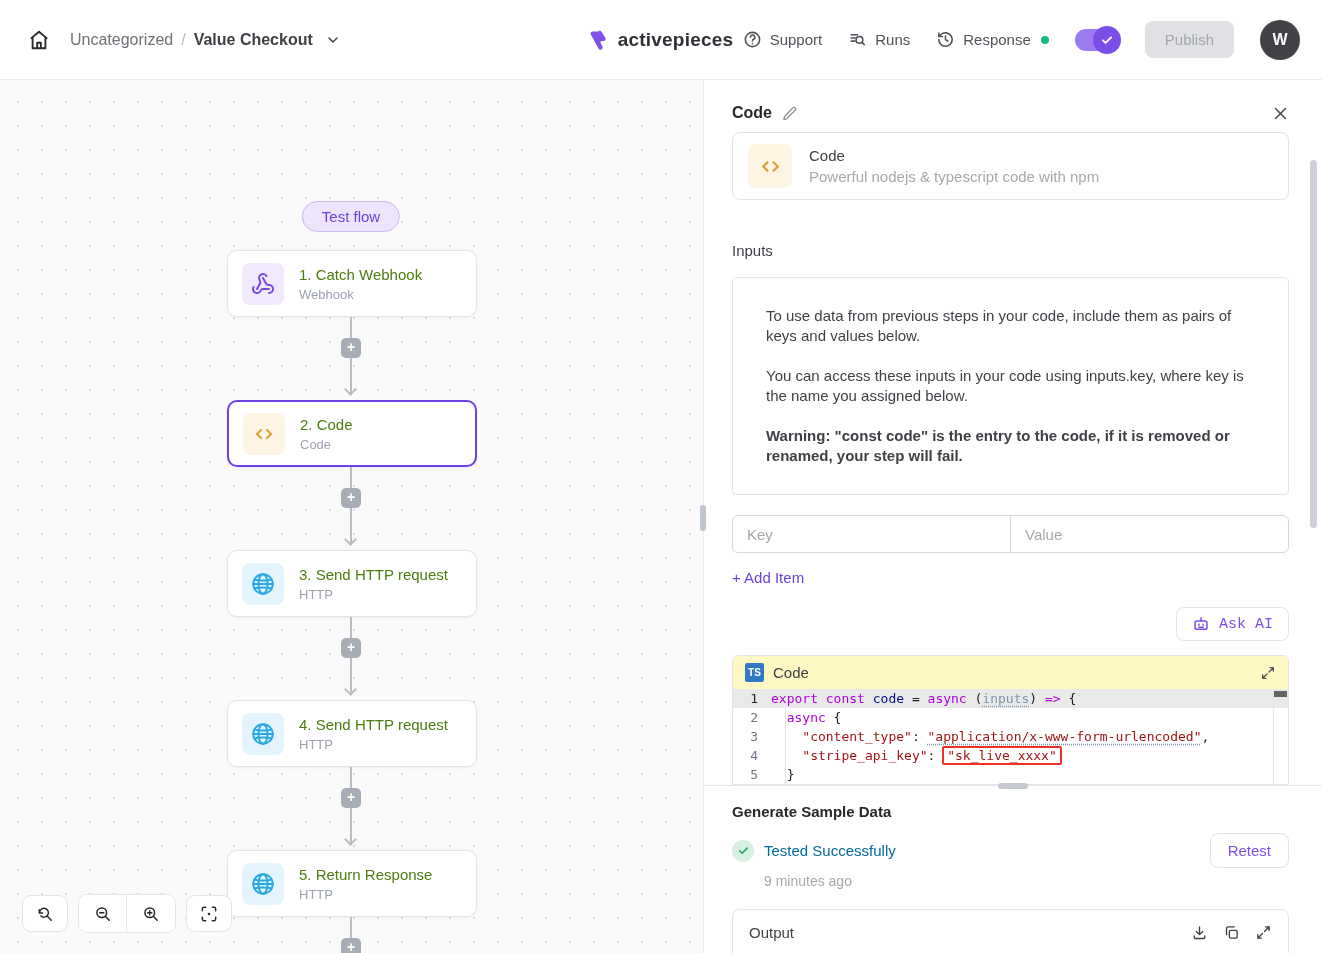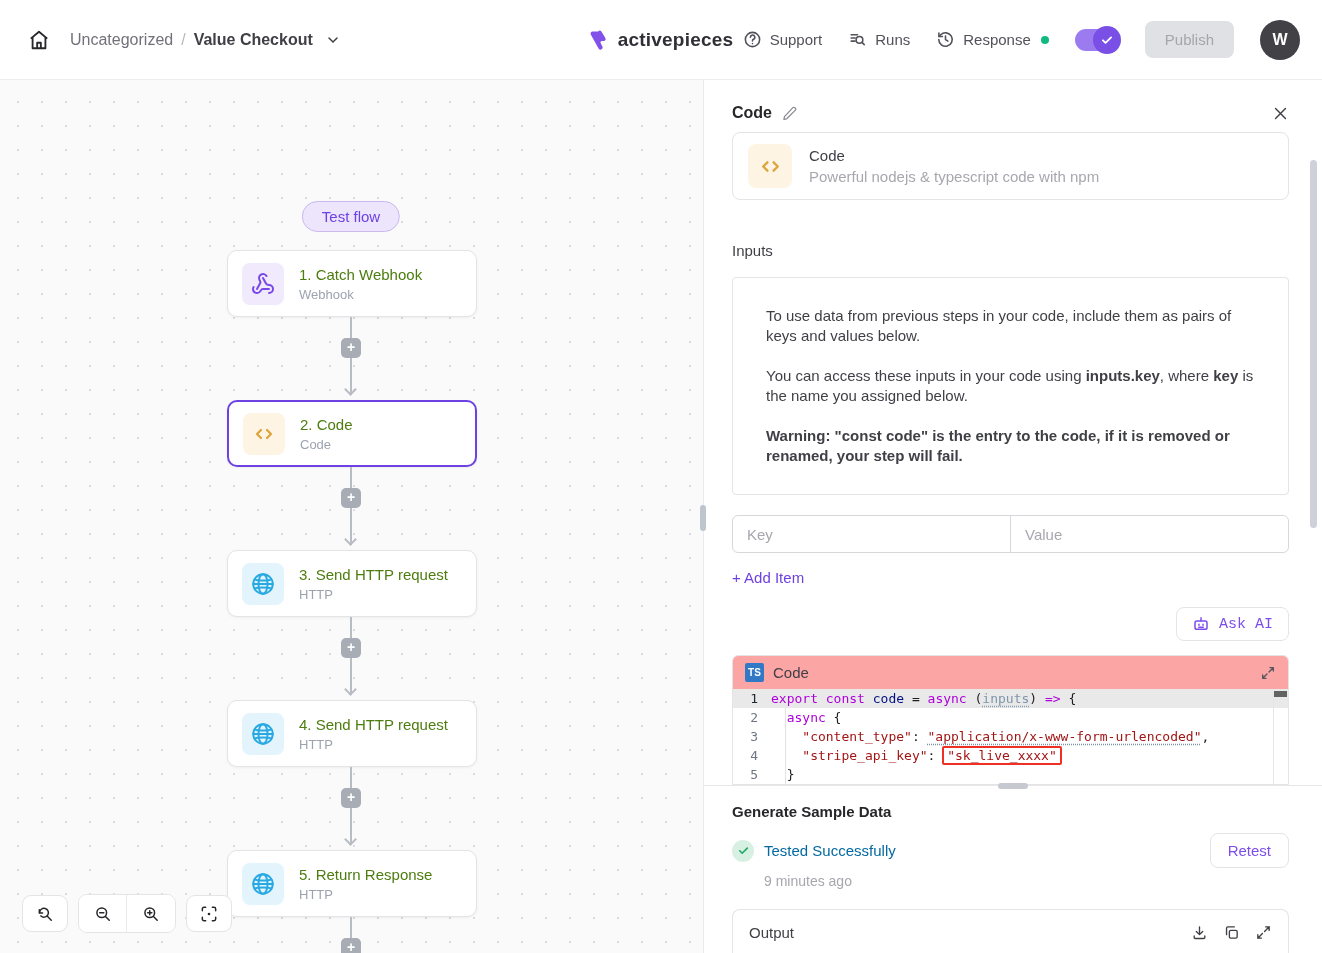--- a/index.html
+++ b/index.html
@@ -73,33 +73,33 @@
   .step-card { margin-top:10px; border:1px solid #e4e4e7; border-radius:8px; padding:11px 15px;
     display:flex; align-items:center; gap:17px; }
   .step-icon { width:44px; height:44px; border-radius:8px; background:#fdf4e3; color:#dda33c;
     display:flex; align-items:center; justify-content:center; flex:none; }
   .step-t { font-size:15px; color:#3f3f46; }
   .step-s { font-size:15px; color:#a7a7ae; margin-top:4px; }
   .inputs-label { margin-top:42px; font-size:15px; color:#3f3f46; }
   .info-box { margin-top:18px; border:1px solid #e4e4e7; border-radius:4px; padding:28px 33px;
     font-size:15px; line-height:20px; color:#3f3f46; }
   .info-box p + p { margin-top:20px; }
-  .info-box b { font-weight:700; }
+  .info-box b { font-weight:400; }
   .kv-row { margin-top:20px; display:flex; border:1px solid #d7d7dc; border-radius:6px; height:38px; overflow:hidden; }
   .kv-row input { flex:1; border:none; outline:none; font-size:15px; font-family:inherit;
     padding:0 14px; color:#3f3f46; background:transparent; }
   .kv-row input::placeholder { color:#a7a7ae; }
   .kv-div { width:1px; background:#d7d7dc; }
   .add-item { margin-top:16px; color:#6e41e2; font-size:15px; cursor:pointer; display:inline-block; }
   .askai-row { margin-top:20px; display:flex; justify-content:flex-end; }
   .askai-btn { display:flex; align-items:center; gap:9px; border:1px solid #e4e4e7; background:#fff;
     border-radius:8px; padding:7px 15px; color:#7c4dea; font-size:15px; font-family:Liberation Mono, monospace; cursor:pointer; }
   
   .editor { margin-top:14px; border:1px solid #e4e4e7; border-radius:6px 6px 0 0; overflow:hidden; }
-  .ed-head { display:flex; align-items:center; gap:9px; padding:7px 12px; background:#fca5a5; }
+  .ed-head { display:flex; align-items:center; gap:9px; padding:7px 12px; background:#fef9c3; }
   .ts-badge { width:19px; height:19px; background:#3178c6; color:#fff; font-size:10px; font-weight:700;
     border-radius:2px; display:flex; align-items:center; justify-content:center; }
   .ed-title { font-size:15px; color:#3f3f46; }
   .ed-expand { margin-left:auto; color:#55555c; display:flex; cursor:pointer; }
   .ed-body { position:relative; background:#fff; height:95px; overflow:hidden;
     font-family:"DejaVu Sans Mono", monospace; font-size:13px; line-height:19px; }
   .indent-guide { position:absolute; left:52px; top:19px; bottom:0; width:1px; background:#e2e2e5; }
   .code-line { display:flex; white-space:pre; }
   .code-line.hl { background:#e9e9ea; }
   .ln { width:38px; text-align:right; padding-right:13px; color:#6e7681; flex:none; user-select:none; }

